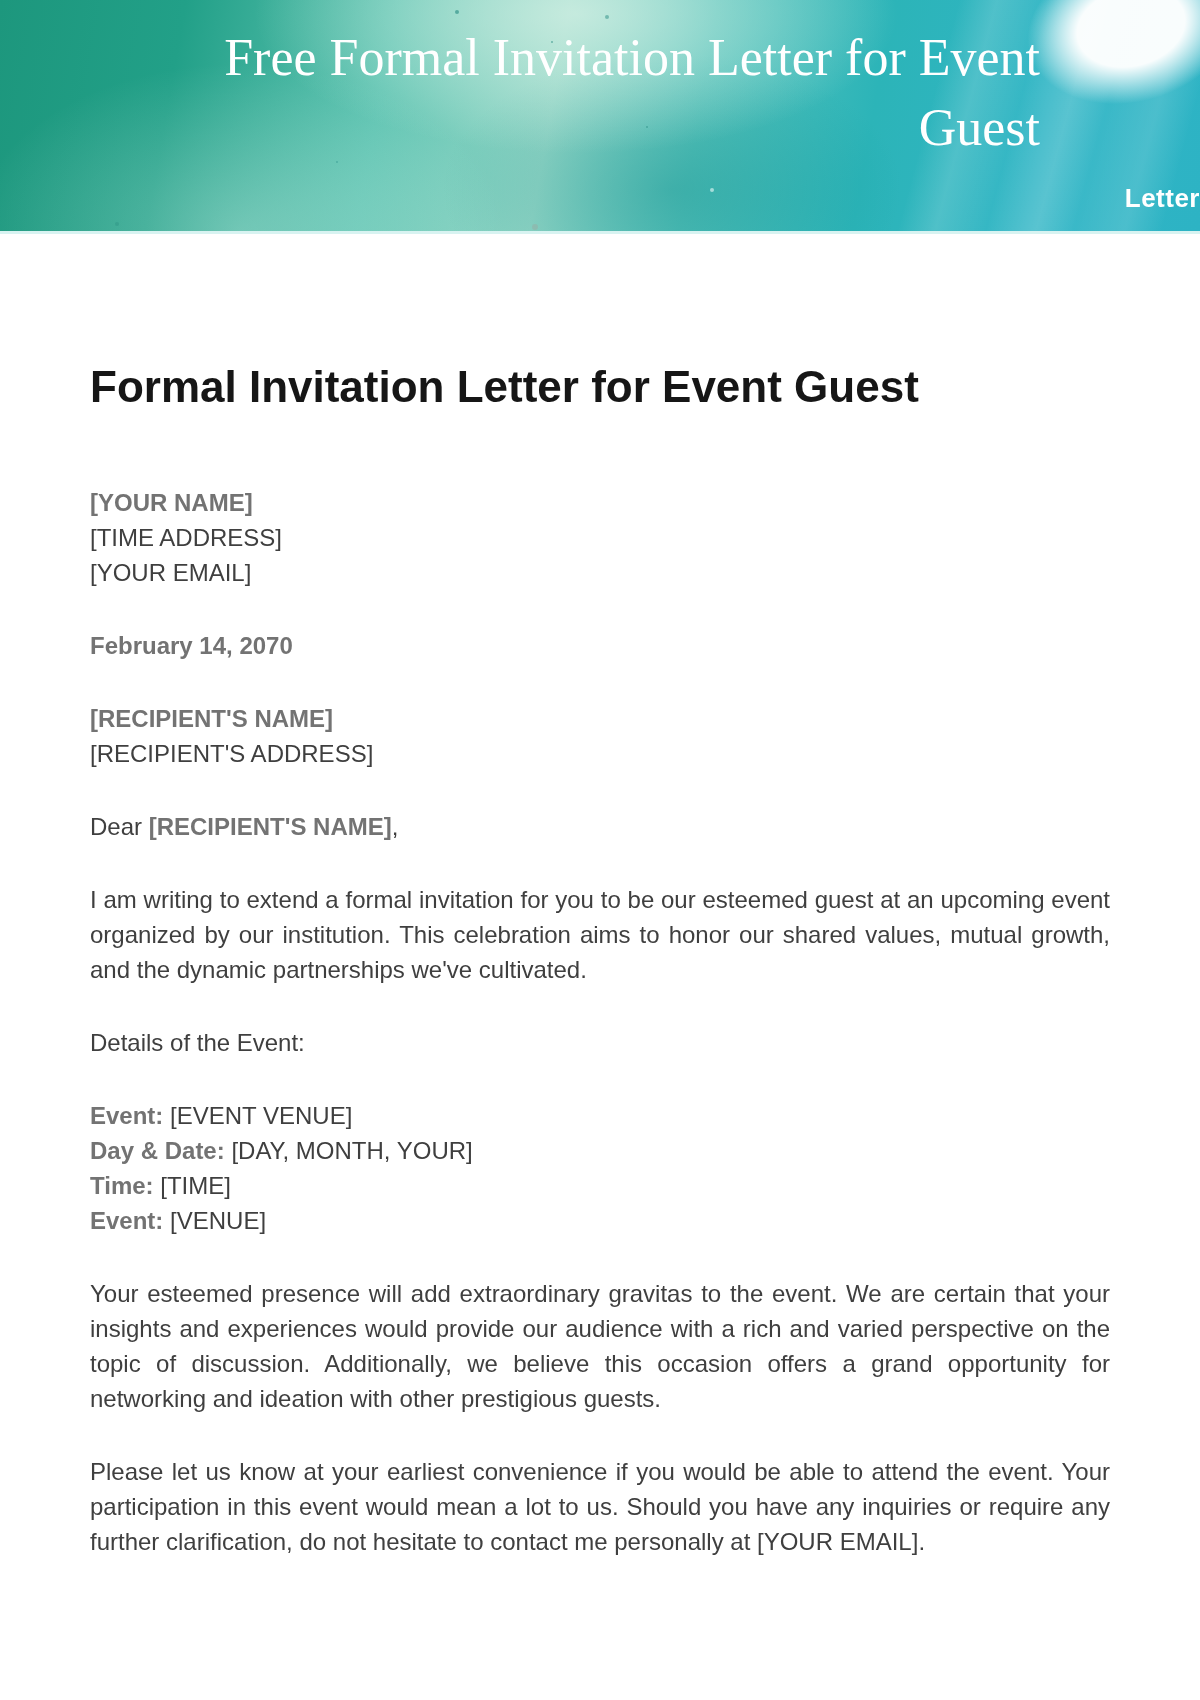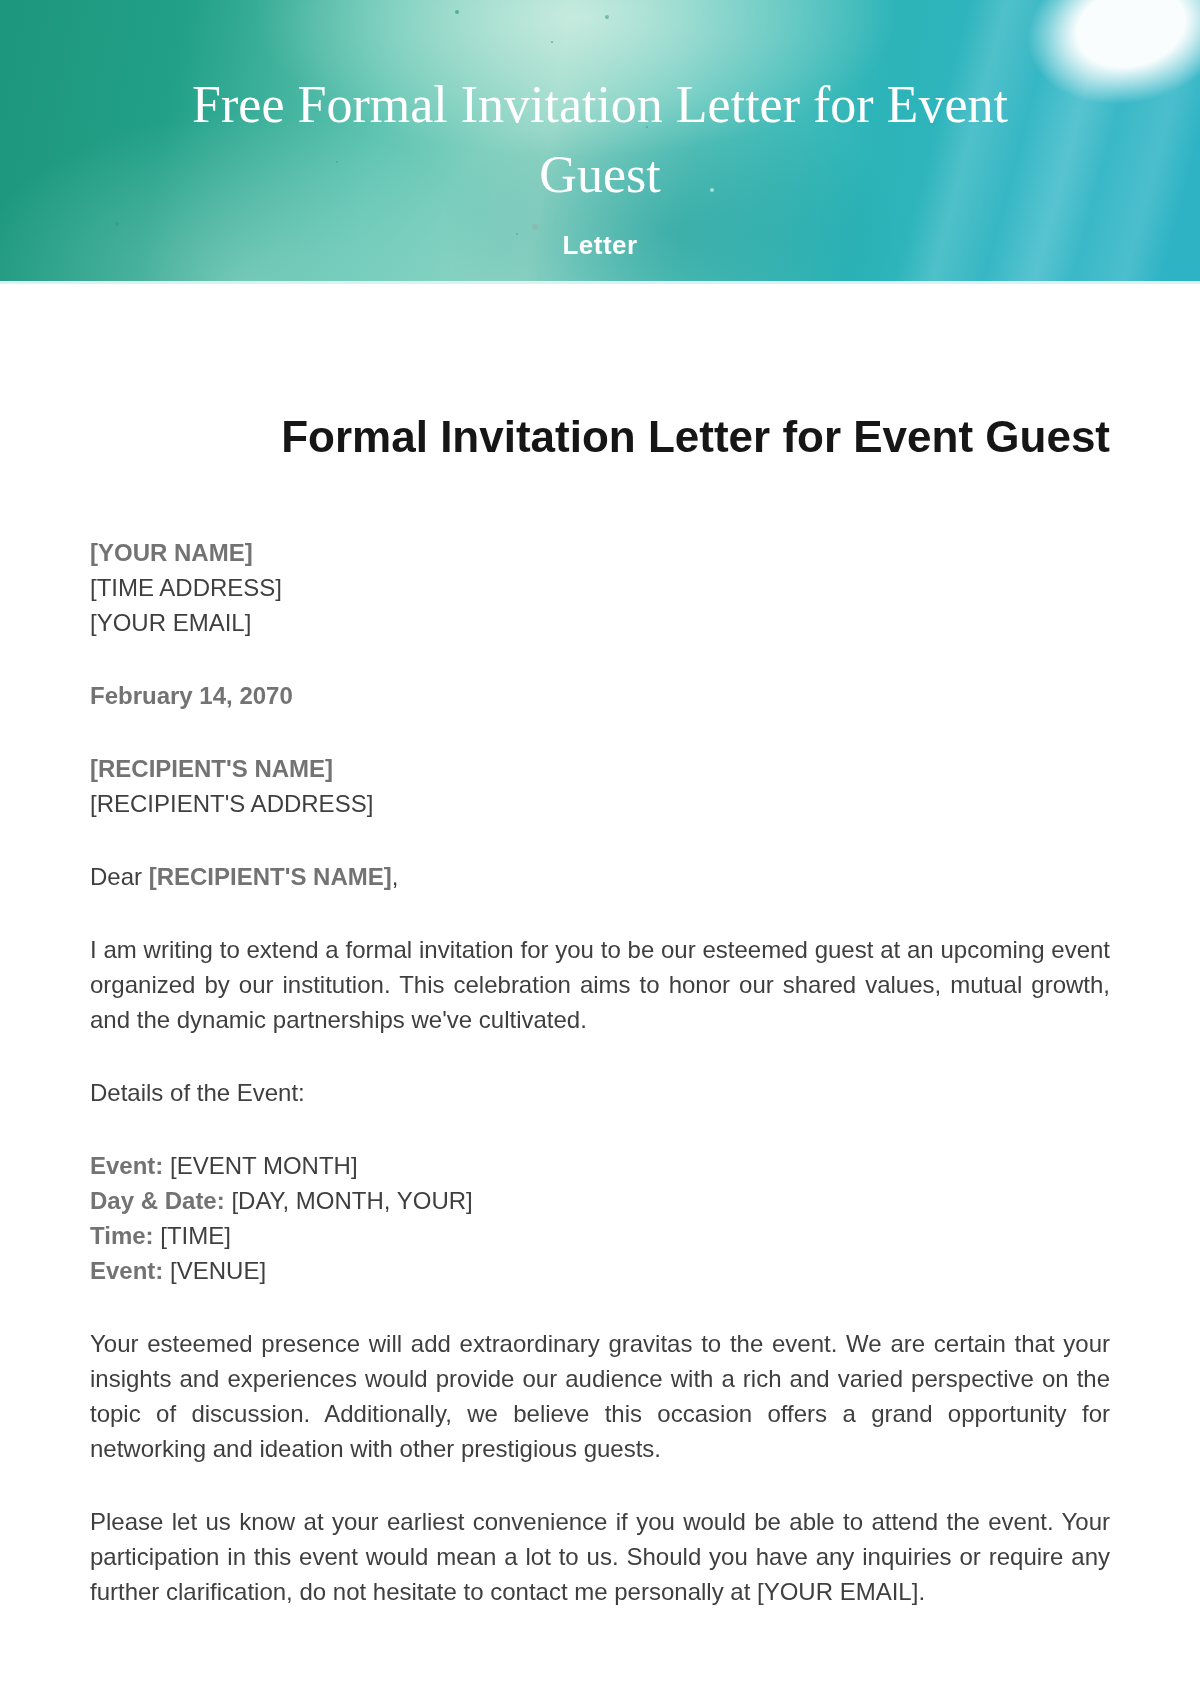--- a/index.html
+++ b/index.html
@@ -9,24 +9,24 @@
     height: 1700px;
     margin: 0 auto;
     background: #ffffff;
     overflow: hidden;
     font-family: "Liberation Sans", sans-serif;
   }
 
   
   .banner {
     position: relative;
-    height: 284px;
+    height: 234px;
     box-sizing: border-box;
-    padding-top: 70px;
-    text-align: center;
+    padding-top: 23px;
+    text-align: right;
     overflow: hidden;
     background:
       radial-gradient(460px 200px at 48% 6%, rgba(219,243,232,0.70), rgba(219,243,232,0) 70%),
       radial-gradient(320px 190px at 56% 82%, rgba(0,130,130,0.32), rgba(0,130,130,0) 72%),
       radial-gradient(380px 240px at 20% 100%, rgba(235,252,245,0.30), rgba(235,252,245,0) 70%),
       linear-gradient(100deg, #1d977d 0%, #22a088 15%, #5fc4b2 32%, #93d6c6 46%, #57c3bb 58%, #2cb4b8 72%, #30b5c5 86%, #2db3c4 100%);
     border-bottom: 3px solid #d8f3f1;
   }
   .banner::before {
     content: "";
@@ -78,21 +78,21 @@
       -120px 150px 0 -1px rgba(26,130,122,0.35),
       78px 215px 0 1px rgba(150,175,165,0.55),
       60px 222px 0 -1px rgba(90,120,112,0.45),
       -340px 212px 0 0 rgba(40,140,125,0.35),
       255px 178px 0 0 rgba(235,252,248,0.60);
   }
 
   
   .doc-title {
     margin: 125px auto 0;
-    text-align: right;
+    text-align: left;
     font-size: 44px;
     line-height: 56px;
     font-weight: 700;
     color: #161616;
   }
   .letter {
     width: 1020px;
     margin: 0 auto;
     color: #3f3f3f;
     font-size: 24px;
@@ -132,21 +132,21 @@
       <p>[RECIPIENT'S ADDRESS]</p>
     </div>
 
     <p><span>Dear </span><span class="b">[RECIPIENT'S NAME]</span><span>,</span></p>
 
     <p class="just">I am writing to extend a formal invitation for you to be our esteemed guest at an upcoming event organized by our institution. This celebration aims to honor our shared values, mutual growth, and the dynamic partnerships we've cultivated.</p>
 
     <p>Details of the Event:</p>
 
     <div class="block">
-      <p><span class="b">Event:</span><span> [EVENT MONTH]</span></p>
+      <p><span class="b">Event:</span><span> [EVENT VENUE]</span></p>
       <p><span class="b">Day &amp; Date:</span><span> [DAY, MONTH, YOUR]</span></p>
       <p><span class="b">Time:</span><span> [TIME]</span></p>
       <p><span class="b">Event:</span><span> [VENUE]</span></p>
     </div>
 
     <p class="just">Your esteemed presence will add extraordinary gravitas to the event. We are certain that your insights and experiences would provide our audience with a rich and varied perspective on the topic of discussion. Additionally, we believe this occasion offers a grand opportunity for networking and ideation with other prestigious guests.</p>
 
     <p class="just">Please let us know at your earliest convenience if you would be able to attend the event. Your participation in this event would mean a lot to us. Should you have any inquiries or require any further clarification, do not hesitate to contact me personally at [YOUR EMAIL].</p>
 
 

